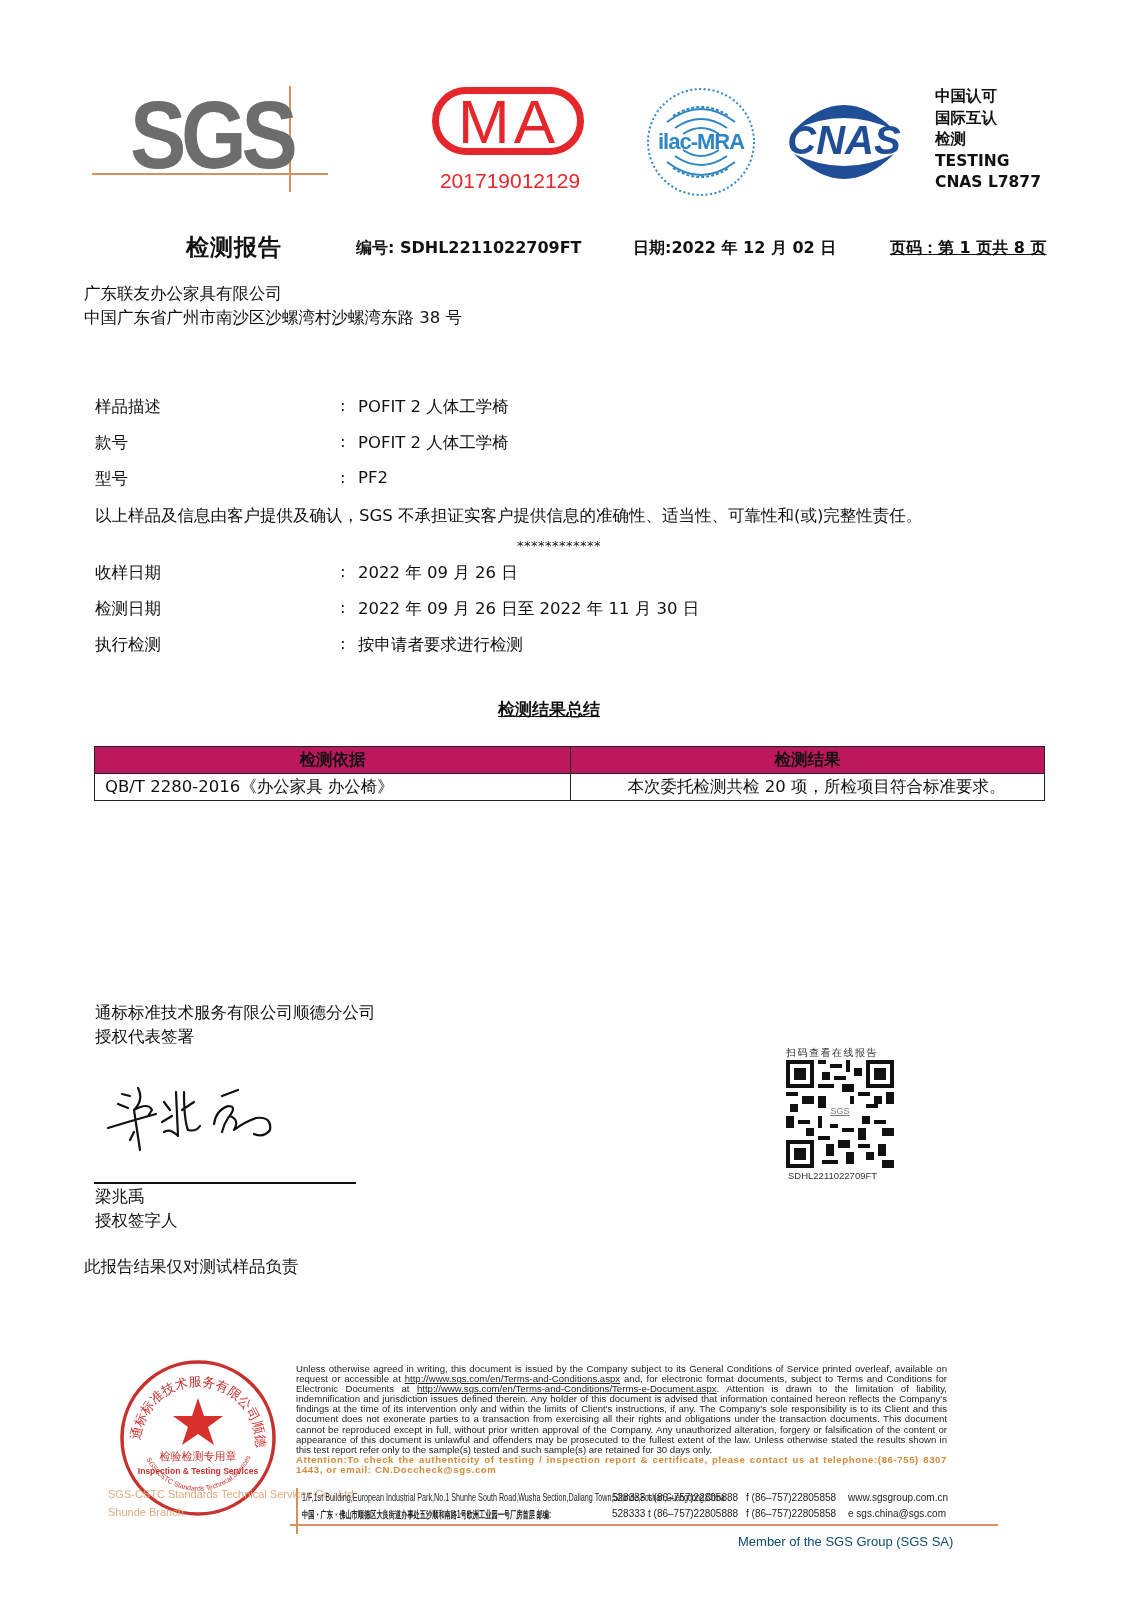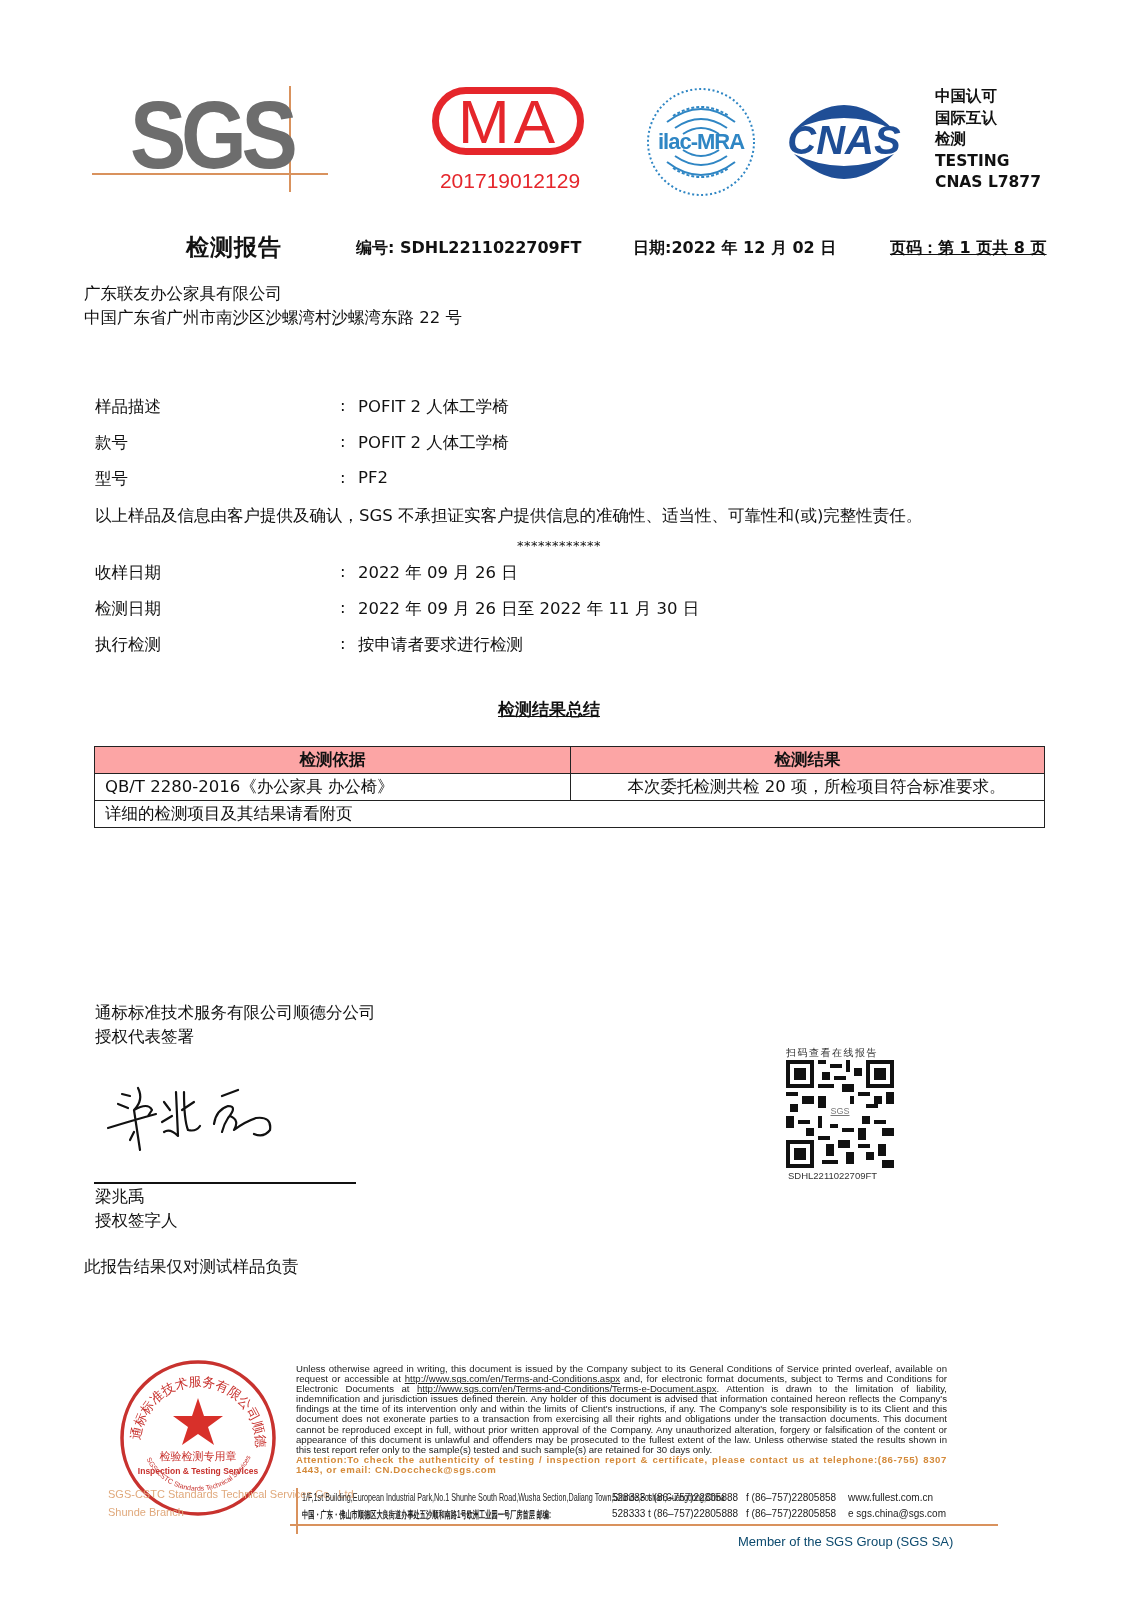--- a/index.html
+++ b/index.html
@@ -21,21 +21,21 @@
   .hdr-title{left:186px;top:232px;font-size:23px;font-weight:bold;letter-spacing:1px;}
   .hdr-item{top:238px;font-size:16px;font-weight:bold;}
   .body-text{font-size:16.5px;}
   .label{left:95px;font-size:16.5px;}
   .colon{left:340px;font-size:16.5px;}
   .val{left:358px;font-size:16.5px;}
   .stars{left:517px;top:538px;font-size:13px;letter-spacing:0.5px;}
   .summary-title{left:498px;top:698px;font-size:17px;font-weight:bold;text-decoration:underline;}
   table.results{position:absolute;left:94px;top:746px;width:951px;border-collapse:collapse;font-size:16.5px;}
   table.results td, table.results th{border:1.5px solid #222;padding:0 10px;height:26px;}
-  table.results th{background:#fca5a5;font-weight:bold;text-align:center;}
+  table.results th{background:#be185d;font-weight:bold;text-align:center;}
   table.results td.c{text-align:center;padding-left:28px;}
   .sig-line{left:94px;top:1182px;width:262px;height:1.5px;background:#111;}
   .qr{left:786px;top:1060px;width:108px;height:108px;}
   .qr-cap{left:786px;top:1046px;font-size:10px;letter-spacing:1.5px;color:#333;}
   .qr-id{left:788px;top:1170px;font-size:9.5px;color:#333;font-family:"Liberation Sans",sans-serif;}
   .legal{left:296px;top:1364px;width:651px;font-family:"Liberation Sans",sans-serif;font-size:9.6px;line-height:10.1px;text-align:justify;color:#222;}
   .legal u{text-decoration:underline;}
   .legal .attn{color:#d48a3a;font-weight:bold;letter-spacing:0.6px;}
   .addr-vline{left:296px;top:1488px;width:2px;height:46px;background:#d9925d;}
   .addr-hline{left:290px;top:1524px;width:708px;height:2px;background:#d9925d;}
@@ -94,21 +94,21 @@
   <div>TESTING</div>
   <div>CNAS L7877</div>
 </div>
 
 <div class="abs hdr-title">检测报告</div>
 <div class="abs hdr-item" style="left:356px;">编号: SDHL2211022709FT</div>
 <div class="abs hdr-item" style="left:633px;">日期:2022 年 12 月 02 日</div>
 <div class="abs hdr-item" style="left:890px;text-decoration:underline;">页码：第 1 页共 8 页</div>
 
 <div class="abs body-text" style="left:84px;top:283px;">广东联友办公家具有限公司</div>
-<div class="abs body-text" style="left:84px;top:307px;">中国广东省广州市南沙区沙螺湾村沙螺湾东路 22 号</div>
+<div class="abs body-text" style="left:84px;top:307px;">中国广东省广州市南沙区沙螺湾村沙螺湾东路 38 号</div>
 
 <div>
   <div class="abs label" style="top:396px;">样品描述</div>
   <div class="abs colon" style="top:396px;">:</div>
   <div class="abs val" style="top:396px;">POFIT 2 人体工学椅</div>
 
   <div class="abs label" style="top:432px;">款号</div>
   <div class="abs colon" style="top:432px;">:</div>
   <div class="abs val" style="top:432px;">POFIT 2 人体工学椅</div>
 
@@ -138,23 +138,20 @@
 
 <table class="results">
   <tbody>
       <tr>
     <th style="width:455px;">检测依据</th>
     <th>检测结果</th>
   </tr>
   <tr>
     <td>QB/T 2280-2016《办公家具 办公椅》</td>
     <td class="c">本次委托检测共检 20 项，所检项目符合标准要求。</td>
-  </tr>
-  <tr>
-    <td colspan="2">详细的检测项目及其结果请看附页</td>
   </tr>
 </tbody>
   </table>
 
 <div class="abs body-text" style="left:95px;top:1002px;">通标标准技术服务有限公司顺德分公司</div>
 <div class="abs body-text" style="left:95px;top:1026px;">授权代表签署</div>
 
 <div class="abs" style="left:104px;top:1080px;width:180px;height:84px;">
   <svg width="180" height="84" viewBox="0 0 180 84">
     <g fill="none" stroke="#111" stroke-width="2.2" stroke-linecap="round" stroke-linejoin="round">
@@ -255,21 +252,21 @@
 </div>
 
 <div class="abs addr-vline"></div>
 <div class="abs addr-hline"></div>
 <div class="abs addr-line" style="left:302px;top:1492px;">
   <span style="display:inline-block;width:306px;transform:scaleX(0.72);transform-origin:left;white-space:nowrap;">1/F,1st Building,European Industrial Park,No.1 Shunhe South Road,Wusha Section,Daliang Town,Shunde,Foshan,Guangdong,China</span>
 </div>
 <div class="abs addr-line" style="left:612px;top:1492px;">528333</div>
 <div class="abs addr-line" style="left:648px;top:1492px;">t (86–757)22805888</div>
 <div class="abs addr-line" style="left:746px;top:1492px;">f (86–757)22805858</div>
-<div class="abs addr-line" style="left:848px;top:1492px;">www.fullest.com.cn</div>
+<div class="abs addr-line" style="left:848px;top:1492px;">www.sgsgroup.com.cn</div>
 
 <div class="abs addr-line" style="left:302px;top:1508px;">
   <span style="display:inline-block;transform:scaleX(0.62);transform-origin:left;white-space:nowrap;font-weight:bold;">中国・广东・佛山市顺德区大良街道办事处五沙顺和南路1号欧洲工业园一号厂房首层 邮编:</span>
 </div>
 <div class="abs addr-line" style="left:612px;top:1508px;">528333</div>
 <div class="abs addr-line" style="left:648px;top:1508px;">t (86–757)22805888</div>
 <div class="abs addr-line" style="left:746px;top:1508px;">f (86–757)22805858</div>
 <div class="abs addr-line" style="left:848px;top:1508px;">e  sgs.china@sgs.com</div>
 
 <div class="abs member">Member of the SGS Group (SGS SA)</div>

